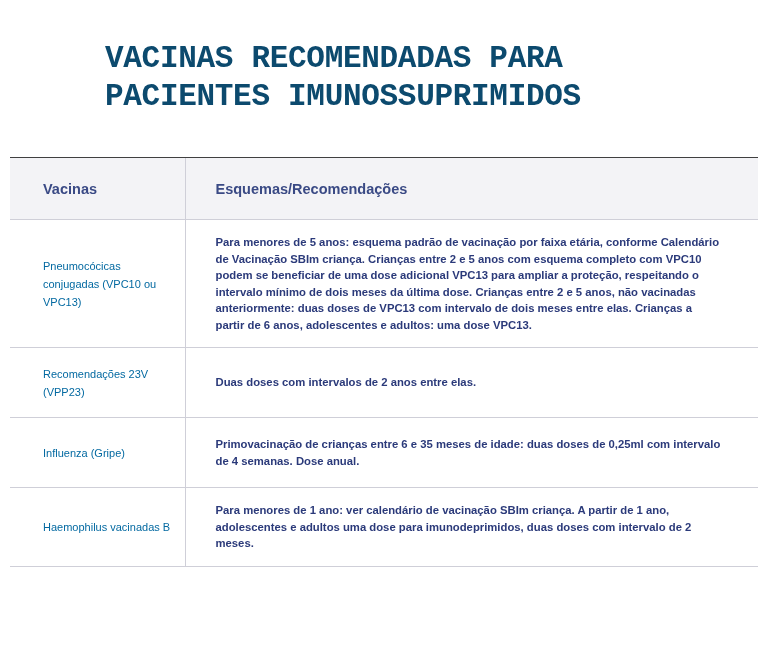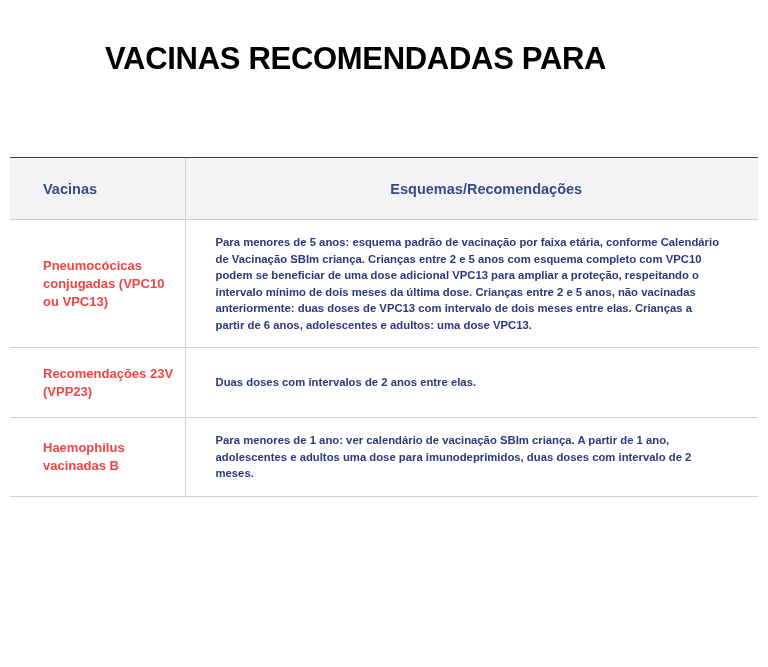--- a/index.html
+++ b/index.html
@@ -19,26 +19,27 @@
     width: 768px;
     height: 667px;
     box-sizing: border-box;
   }
 
   .title-block {
     padding: 40px 55px 0 105px;
   }
 
   .title-line {
-    color: #000000;
+    color: #0c4a6e;
     font-weight: bold;
     font-size: 31px;
     line-height: 38px;
     letter-spacing: -0.3px;
     text-transform: uppercase;
+    font-family: Liberation Mono, monospace;
   }
 
   .table-wrap {
     position: absolute;
     left: 10px;
     top: 157px;
     width: 748px;
   }
 
   table.vac-table {
@@ -56,38 +57,38 @@
   }
 
   col.col-vac { width: 175px; }
   col.col-esq { width: 573px; }
 
   thead th {
     background: #f3f3f6;
     color: #3a4a85;
     font-size: 14.5px;
     font-weight: bold;
-    text-align: center;
+    text-align: left;
     height: 62px;
   }
 
   thead th.th-vac {
     padding-left: 33px;
     text-align: left;
   }
 
   thead th.th-esq {
     padding-left: 30px;
     border-left: 1px solid #cfcfd8;
   }
 
   tbody td.cell-vac {
-    color: #ef4444;
-    font-size: 13px;
-    font-weight: bold;
+    color: #0369a1;
+    font-size: 11px;
+    font-weight: normal;
     line-height: 18px;
     padding: 14px 10px 14px 33px;
   }
 
   tbody td.cell-esq {
     color: #2b3a7a;
     font-size: 11.3px;
     font-weight: bold;
     line-height: 16.5px;
     padding: 14px 34px 14px 30px;
@@ -108,20 +109,21 @@
     vertical-align: middle;
   }
 </style>
 </head>
 <body>
 
 <div class="page">
 
   <div class="title-block">
     <div class="title-line">VACINAS RECOMENDADAS PARA</div>
+    <div class="title-line">PACIENTES IMUNOSSUPRIMIDOS</div>
   </div>
 
   <div class="table-wrap">
     <table class="vac-table">
       <colgroup>
         <col class="col-vac">
         <col class="col-esq">
       </colgroup>
       <thead>
         <tr>
@@ -131,20 +133,24 @@
       </thead>
       <tbody>
         <tr class="row-0">
           <td class="cell-vac">Pneumocócicas conjugadas (VPC10 ou VPC13)</td>
           <td class="cell-esq">Para menores de 5 anos: esquema padrão de vacinação por faixa etária, conforme Calendário de Vacinação SBIm criança. Crianças entre 2 e 5 anos com esquema completo com VPC10 podem se beneficiar de uma dose adicional VPC13 para ampliar a proteção, respeitando o intervalo mínimo de dois meses da última dose. Crianças entre  2 e 5 anos, não vacinadas anteriormente: duas doses de VPC13 com intervalo de dois meses entre elas. Crianças a partir de 6 anos, adolescentes e adultos: uma dose VPC13.</td>
         </tr>
         <tr class="row-1">
           <td class="cell-vac">Recomendações 23V (VPP23)</td>
           <td class="cell-esq">Duas doses com intervalos de 2 anos entre elas.</td>
         </tr>
+        <tr class="row-2">
+          <td class="cell-vac">Influenza (Gripe)</td>
+          <td class="cell-esq">Primovacinação de crianças entre 6 e 35 meses de idade: duas doses de 0,25ml com intervalo de 4 semanas. Dose anual.</td>
+        </tr>
         <tr class="row-4">
           <td class="cell-vac">Haemophilus vacinadas B</td>
           <td class="cell-esq">Para menores de 1 ano:  ver calendário de vacinação SBIm criança. A partir de 1 ano, adolescentes e adultos uma dose para imunodeprimidos, duas doses com intervalo de 2 meses.</td>
         </tr>
       </tbody>
     </table>
   </div>
 
 </div>
 

